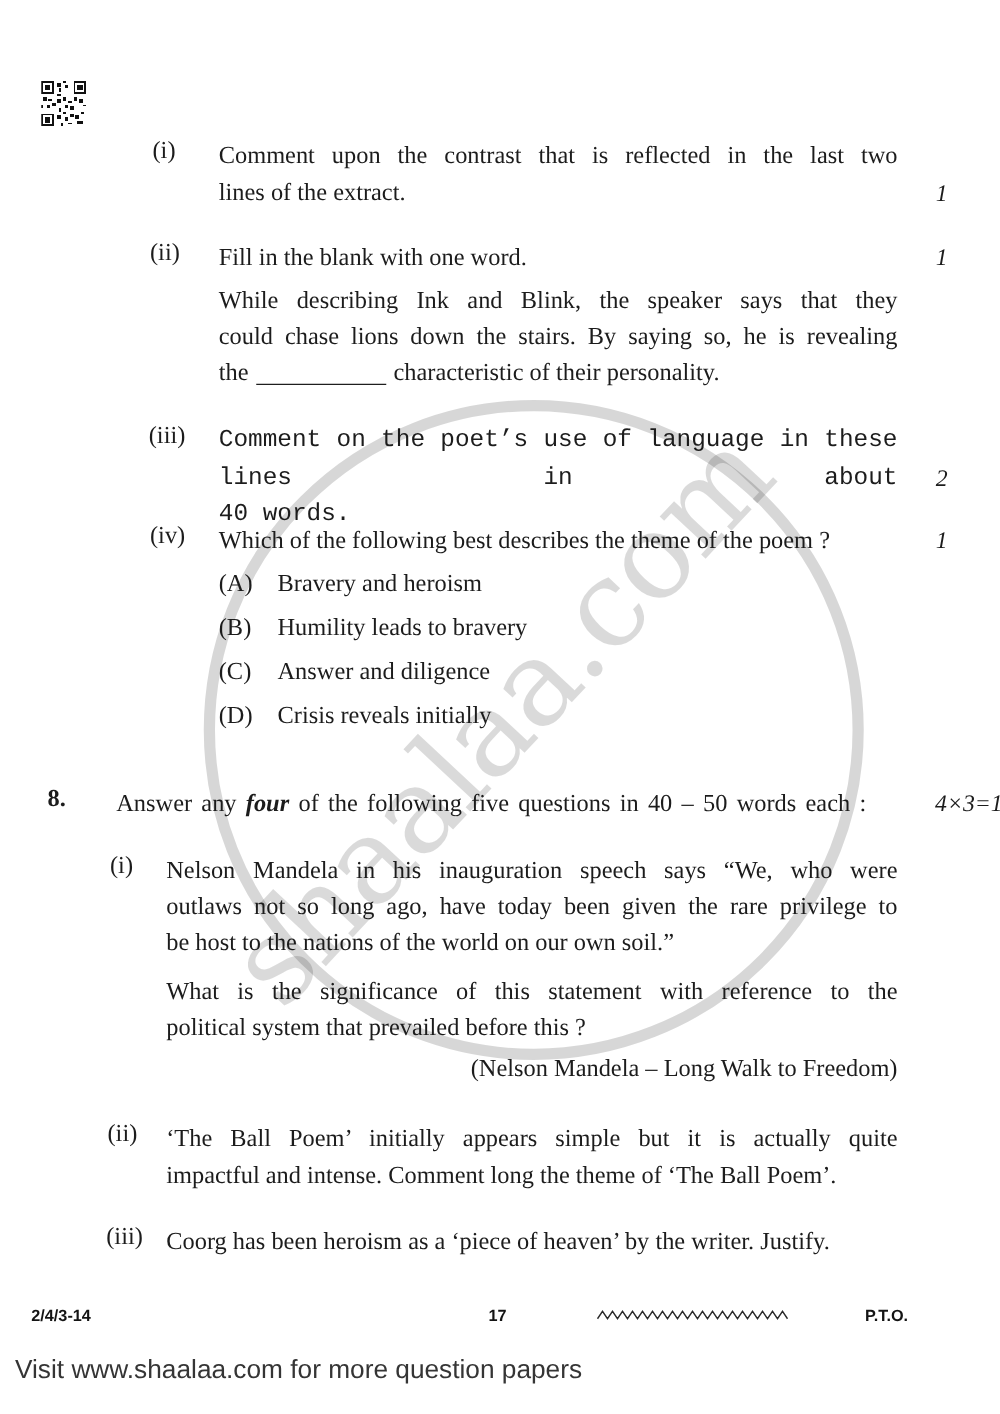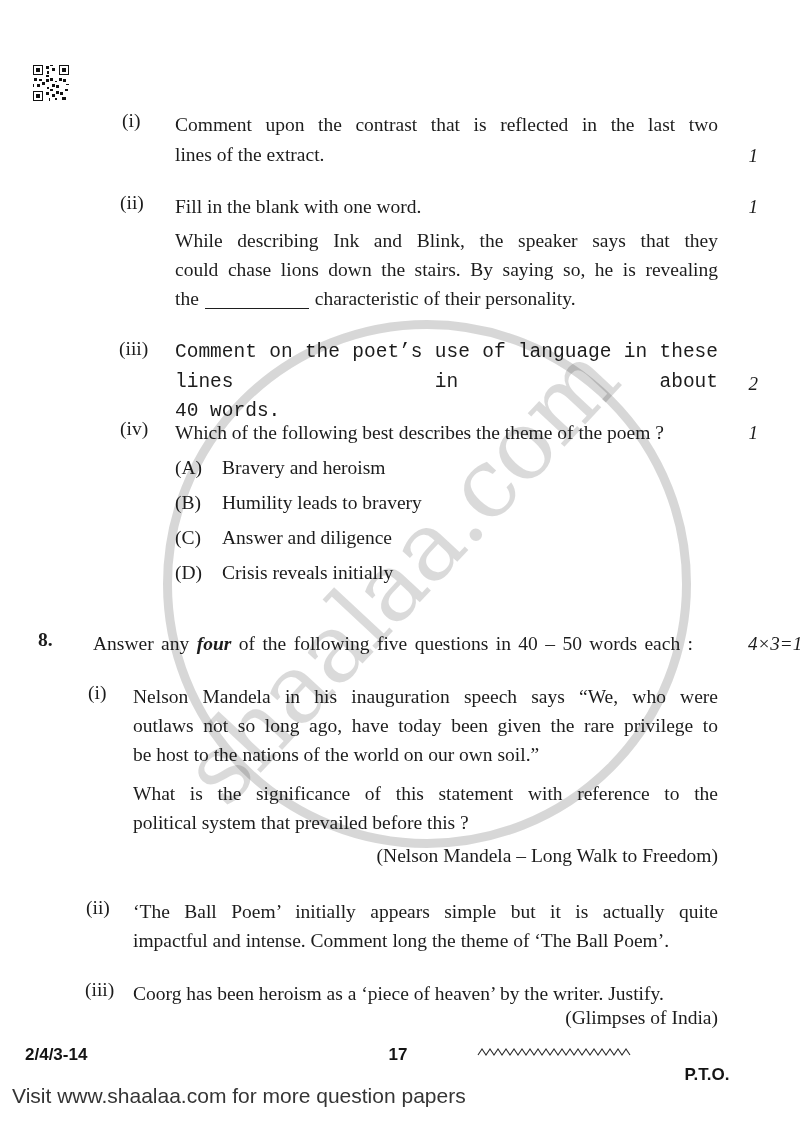--- a/index.html
+++ b/index.html
@@ -37,21 +37,21 @@
   .optrow{position:absolute;z-index:1;font-size:19.5px;line-height:29px;}
   .optlabel{position:absolute;left:0;}
   .opttext{position:absolute;left:47px;white-space:nowrap;}
   .qnum{position:absolute;z-index:1;font-weight:bold;font-size:19.5px;}
   .bi{font-weight:bold;font-style:italic;}
   .attr{position:absolute;z-index:1;text-align:right;font-size:19.5px;}
   
   .footer-item{
     position:absolute;z-index:1;top:1045px;
     font-family:"Liberation Sans","DejaVu Sans",sans-serif;
-    font-weight:bold;font-size:17px;color:#141414;
+    font-weight:bold;font-size:13px;color:#141414;
   }
   .squiggle{position:absolute;z-index:1;left:477px;top:1046px;}
   .bottom-note{
     position:absolute;z-index:1;left:12px;top:1084px;
     font-family:"Liberation Sans","DejaVu Sans",sans-serif;
     font-size:21px;color:#353535;
   }
   .qr{position:absolute;left:33px;top:63px;z-index:1;}
 </style>
 </head>
@@ -173,24 +173,23 @@
   <span class="qlabel" style="left:86px;top:897px;">(ii)</span>
   <div class="body w585 lh29" style="left:133px;top:897px;">
     <div class="line j">‘The Ball Poem’ initially appears simple but it is actually quite</div>
     <div class="line">impactful and intense. Comment long the theme of ‘The Ball Poem’.</div>
   </div>
 
   <span class="qlabel" style="left:85px;top:979px;">(iii)</span>
   <div class="body w585 lh29" style="left:133px;top:979px;">
     <div class="line">Coorg has been heroism as a ‘piece of heaven’ by the writer. Justify.</div>
   </div>
-  <div class="attr w585" style="left:133px;top:1007px;">(Glimpses of India)</div>
 
   <span class="footer-item" style="left:25px;">2/4/3-14</span>
   <span class="footer-item" style="left:380px;width:36px;text-align:center;">17</span>
   <svg class="squiggle" width="168" height="12" viewBox="0 0 168 12">
     <path d="M1 9 l4 -6 l4 6 l4 -6 l4 6 l4 -6 l4 6 l4 -6 l4 6 l4 -6 l4 6 l4 -6 l4 6 l4 -6 l4 6 l4 -6 l4 6 l4 -6 l4 6 l4 -6 l4 6 l4 -6 l4 6 l4 -6 l4 6 l4 -6 l4 6 l4 -6 l4 6 l4 -6 l4 6 l4 -6 l4 6 l4 -6 l4 6 l4 -6 l4 6 l4 -6 l4 6" fill="none" stroke="#2a2a2a" stroke-width="1.1"></path>
   </svg>
-  <span class="footer-item" style="left:678px;width:58px;text-align:center;margin-top:20px;">P.T.O.</span>
+  <span class="footer-item" style="left:692px;width:58px;text-align:left;">P.T.O.</span>
 
   <div class="bottom-note">Visit www.shaalaa.com for more question papers</div>
 
 </div>
 
 </body></html>

